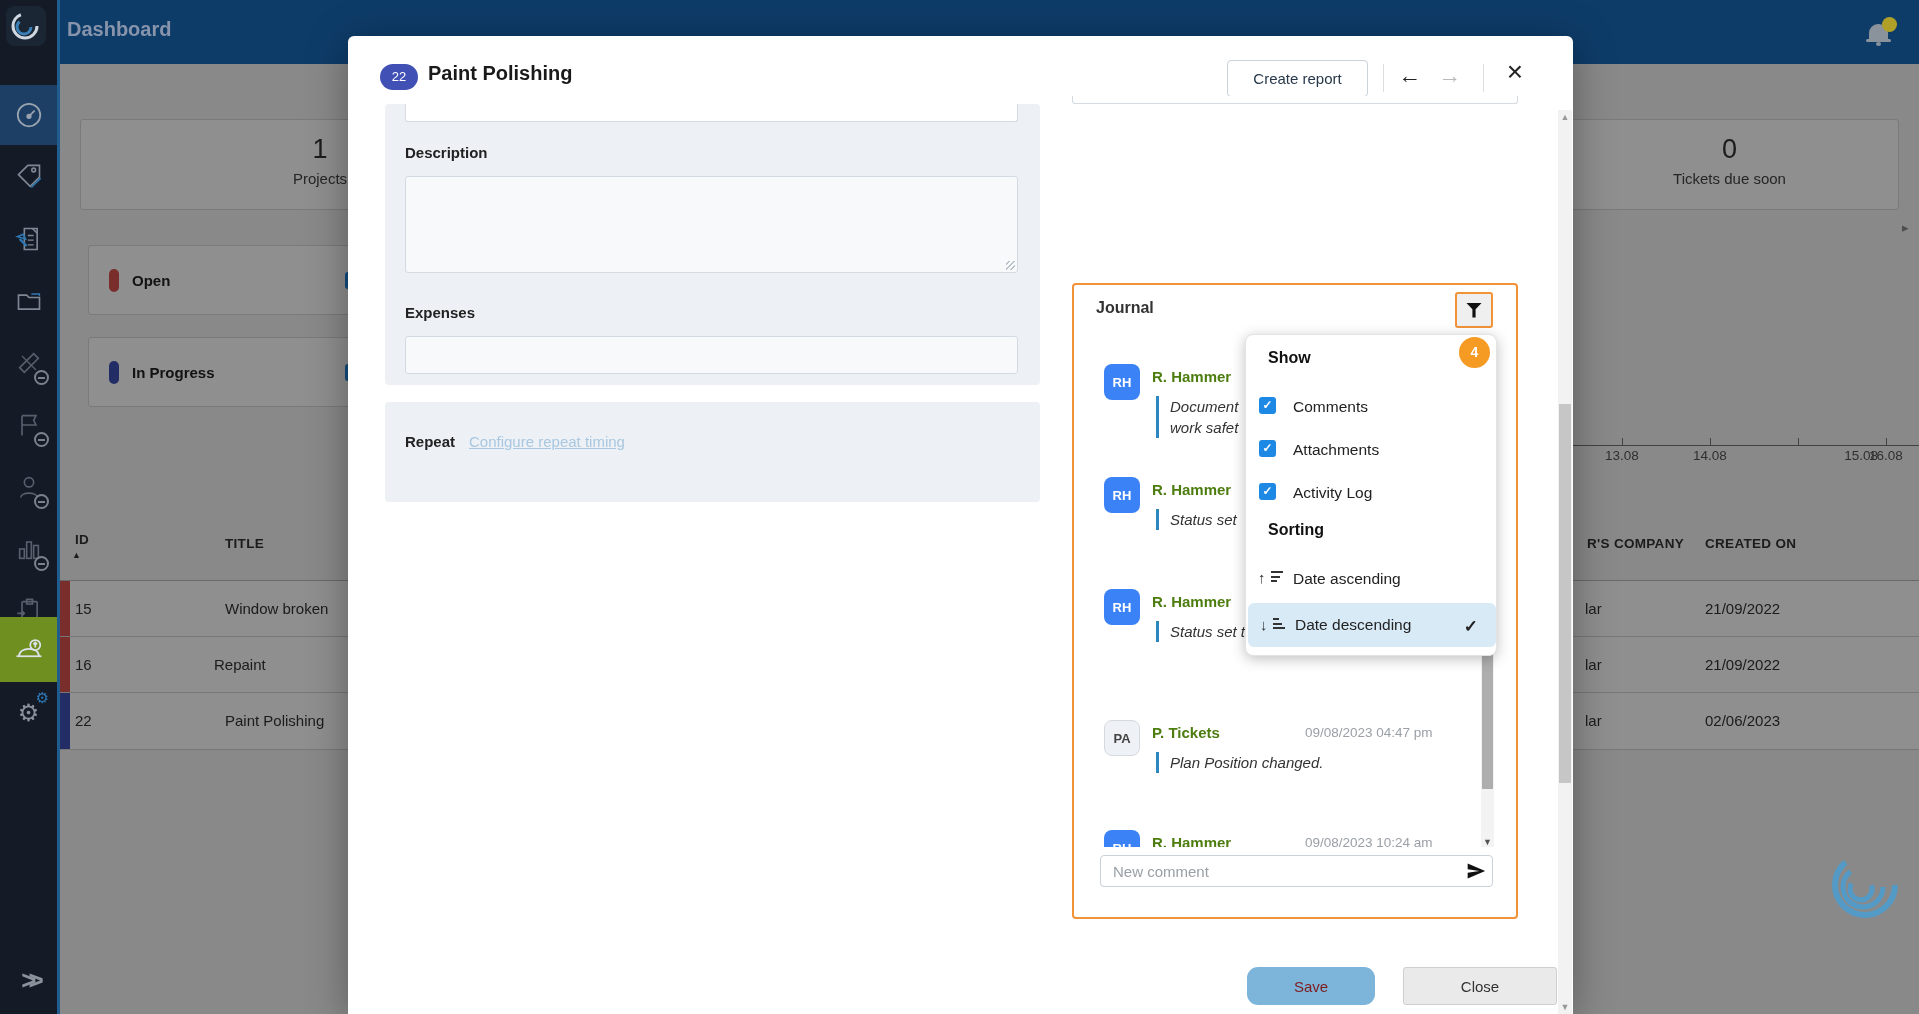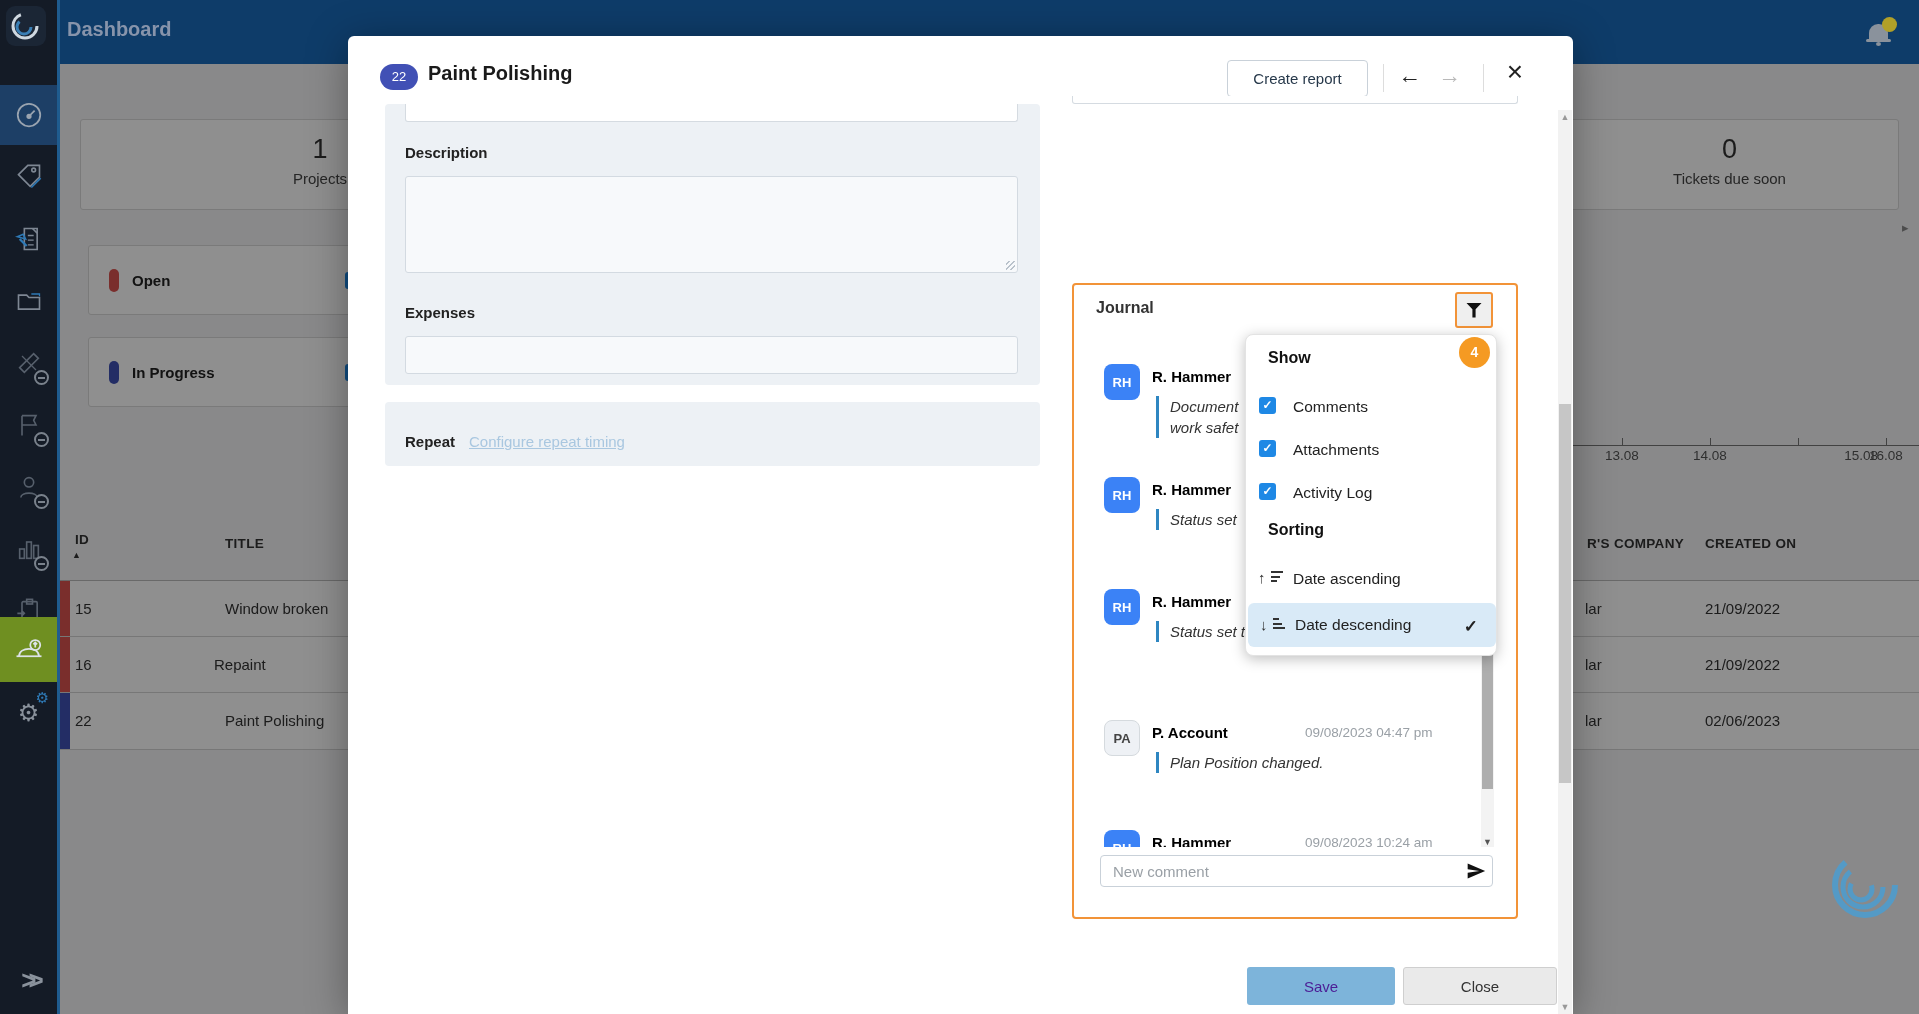--- a/index.html
+++ b/index.html
@@ -68,32 +68,32 @@
   .dropzone { position:absolute; left:23px; top:57px; width:398px; height:72px; border:2px dashed #c3cdd6; border-radius:4px; color:#9aa5ae; font-size:15px; display:flex; align-items:center; justify-content:center; }
 
   .journal { position:absolute; left:724px; top:247px; width:446px; height:636px; border:2px solid #f29338; border-radius:4px; background:#fff; }
   .j-title { position:absolute; left:22px; top:14px; font-size:16px; font-weight:600; color:#333; }
   .filter-btn { position:absolute; right:23px; top:7px; width:38px; height:36px; background:#efefef; border:2px solid #f29338; border-radius:3px; display:flex; align-items:center; justify-content:center; }
   .funnel { width:16px; height:15px; background:#111; clip-path:polygon(0 0,100% 0,60% 45%,60% 100%,40% 100%,40% 45%); }
   .j-list { position:absolute; left:2px; top:52px; width:420px; height:510px; overflow:hidden; }
   .entry { position:absolute; left:0; width:100%; }
   .avatar { position:absolute; left:28px; top:0; width:36px; height:36px; border-radius:8px; background:#3b82f6; color:#fff; font-size:13px; font-weight:bold; display:flex; align-items:center; justify-content:center; }
   .avatar.gray { background:#eef1f5; border:1px solid #d5dade; color:#444; }
-  .e-name { position:absolute; left:76px; top:4px; font-size:15px; font-weight:bold; color:#000000; }
+  .e-name { position:absolute; left:76px; top:4px; font-size:15px; font-weight:bold; color:#4d7c0f; }
   .e-time { position:absolute; left:229px; top:5px; font-size:13.5px; color:#9aa0a6; }
   .e-text { position:absolute; left:80px; top:32px; border-left:3px solid #2e86c1; padding-left:11px; font-size:15px; font-style:italic; color:#333; line-height:21px; }
   .j-scroll { position:absolute; right:22px; top:52px; width:13px; height:510px; background:#f3f3f3; }
   .j-thumb { position:absolute; left:1px; top:0; width:11px; height:452px; background:#aeaeae; }
   .j-sdown { position:absolute; left:0; bottom:0; width:13px; text-align:center; font-size:9px; color:#555; }
   .new-comment { position:absolute; left:26px; top:570px; width:393px; height:32px; border:1px solid #c9d1d9; border-radius:4px; font-size:15px; color:#333; padding:0 36px 0 12px; font-family:inherit; }
   .new-comment::placeholder { color:#9aa0a6; }
   .send { position:absolute; left:392px; top:576px; }
 
   .m-footer-btn { position:absolute; top:931px; height:38px; border-radius:3px; font-size:15px; font-family:inherit; border:none; }
-  .save { left:899px; width:148px; background:#7db4da; color:#4c1d95; }
+  .save { left:899px; width:128px; background:#7db4da; color:#7f1d1d;border-radius:11px; }
   .closeb { left:1055px; width:154px; background:#eaeaea; border:1px solid #cfcfcf; color:#333; }
 
   .m-scroll { position:absolute; left:1210px; top:74px; width:14px; height:904px; background:#f2f2f2; }
   .m-thumb { position:absolute; left:1px; top:294px; width:12px; height:379px; background:#c6c6c6; }
   .m-sarrow { position:absolute; left:0; width:14px; text-align:center; font-size:9px; color:#999; }
 
   
   .dropdown { position:absolute; left:1245px; top:334px; width:252px; height:322px; background:#fff; border:1px solid #e3e3e3; border-radius:8px; box-shadow:0 3px 14px rgba(0,0,0,.25); z-index:30; }
   .dd-head { position:absolute; left:22px; font-size:16px; font-weight:bold; color:#111; }
   .dd-row { position:absolute; left:0; width:100%; height:34px; }
@@ -298,21 +298,21 @@
 
   <div class="panel-gray" style="top:68px; height:281px;">
     <div class="sliver" style="position:absolute; left:20px; top:0; width:613px; height:18px;"></div>
     <div class="flabel" style="top:40px;">Description</div>
     <div class="field" style="top:72px; height:97px;">
       <span class="resize-h"></span>
     </div>
     <div class="flabel" style="top:200px;">Expenses</div>
     <div class="field" style="top:232px; height:38px;"></div>
   </div>
-  <div class="panel-gray" style="top:366px; height:64px;">
+  <div class="panel-gray" style="top:366px; height:100px;">
     <div class="flabel" style="top:31px;">Repeat</div>
     <a class="repeat-link abs" style="left:84px; top:31px;">Configure repeat timing</a>
   </div>
 
   <div class="rcol sliver" style="top:60px; height:8px;"></div>
 
   <div class="journal">
     <div class="j-title">Journal</div>
     <div class="filter-btn">
       <div class="funnel"></div>
@@ -336,21 +336,21 @@
       </div>
       <div class="entry" style="top:252px;">
         <div class="avatar">RH</div>
         <div class="e-name">R. Hammer</div>
         <div class="e-text">
           <div>Status set to Open</div>
         </div>
       </div>
       <div class="entry" style="top:383px;">
         <div class="avatar gray">PA</div>
-        <div class="e-name">P. Account</div>
+        <div class="e-name">P. Tickets</div>
         <div class="e-time">09/08/2023 04:47 pm</div>
         <div class="e-text">
           <div>Plan Position changed.</div>
         </div>
       </div>
       <div class="entry" style="top:493px;">
         <div class="avatar">RH</div>
         <div class="e-name">R. Hammer</div>
         <div class="e-time">09/08/2023 10:24 am</div>
       </div>

